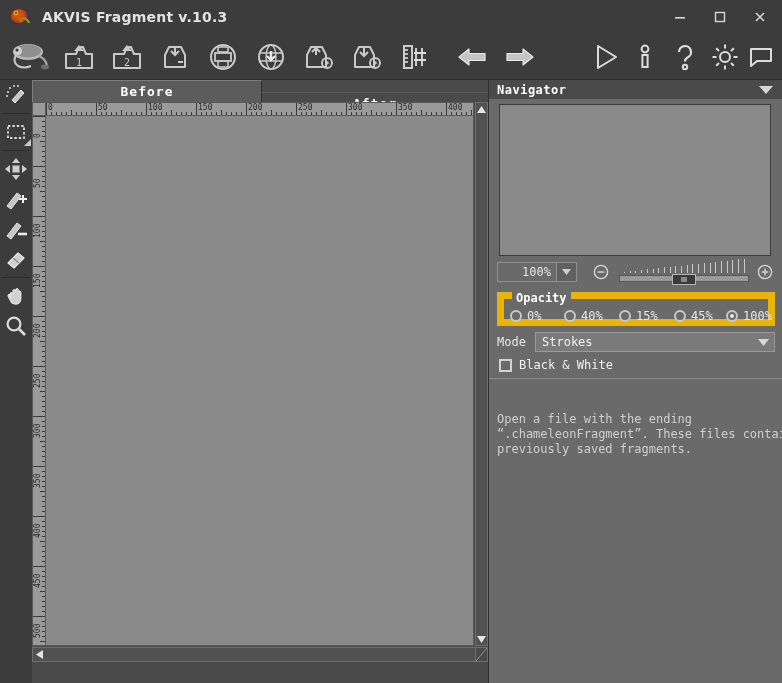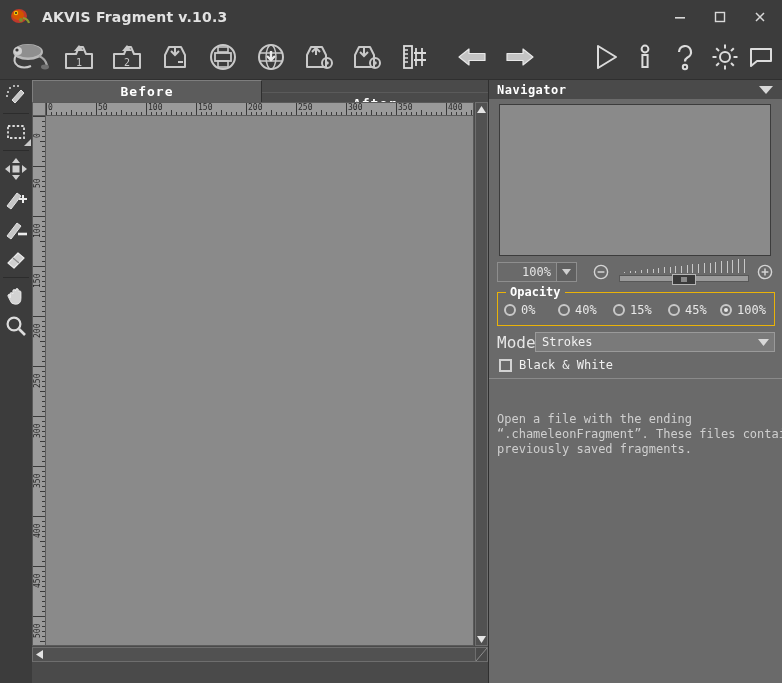--- a/index.html
+++ b/index.html
@@ -155,21 +155,21 @@
     background:#9a9a9a; border:1px solid #585858;
   }
   #zthumb{
     position:absolute; left:52px; top:-2px; width:24px; height:11px;
     background:#3a3a3a; border:1px solid #b5b5b5;
   }
   .ztick{ position:absolute; bottom:8px; width:1px; background:#c8c8c8; }
 
   #opacity-box{
     position:absolute; left:8px; top:212px; width:278px; height:34px;
-    border:1px solid #eab308;
+    border:7px solid #eab308;
   }
   #opacity-legend{
     position:absolute; left:8px; top:-8px; background:#6a6a6a; padding:0 4px;
     font-size:12px; font-weight:bold; color:#ffffff;
   }
   .opt{
     position:absolute; top:10px; display:flex; align-items:center;
   }
   .radio{
     width:12px; height:12px; border-radius:50%; border:2px solid #c8c8c8;
@@ -178,21 +178,21 @@
   .radio.on::after{
     content:""; position:absolute; left:2px; top:2px; width:4px; height:4px;
     border-radius:50%; background:#e8e8e8;
   }
   .optlabel{ margin-left:5px; font-size:12px; color:#e8e8e8; }
 
   #moderow{
     position:absolute; left:8px; top:252px; width:278px; height:20px;
     display:flex; align-items:center;
   }
-  #modelabel{ font-size:16px; color:#e6e6e6; width:38px; }
+  #modelabel{ font-size:12px; color:#e6e6e6; width:38px; }
   #modeselect{
     flex:1; height:20px; background:#7a7a7a; border:1px solid #9a9a9a;
     display:flex; align-items:center;
   }
   #modevalue{ padding-left:6px; font-size:12px; color:#f0f0f0; flex:1; }
   #modearrow{ width:22px; display:flex; align-items:center; justify-content:center; }
 
   #bwrow{
     position:absolute; left:10px; top:278px; display:flex; align-items:center;
   }

